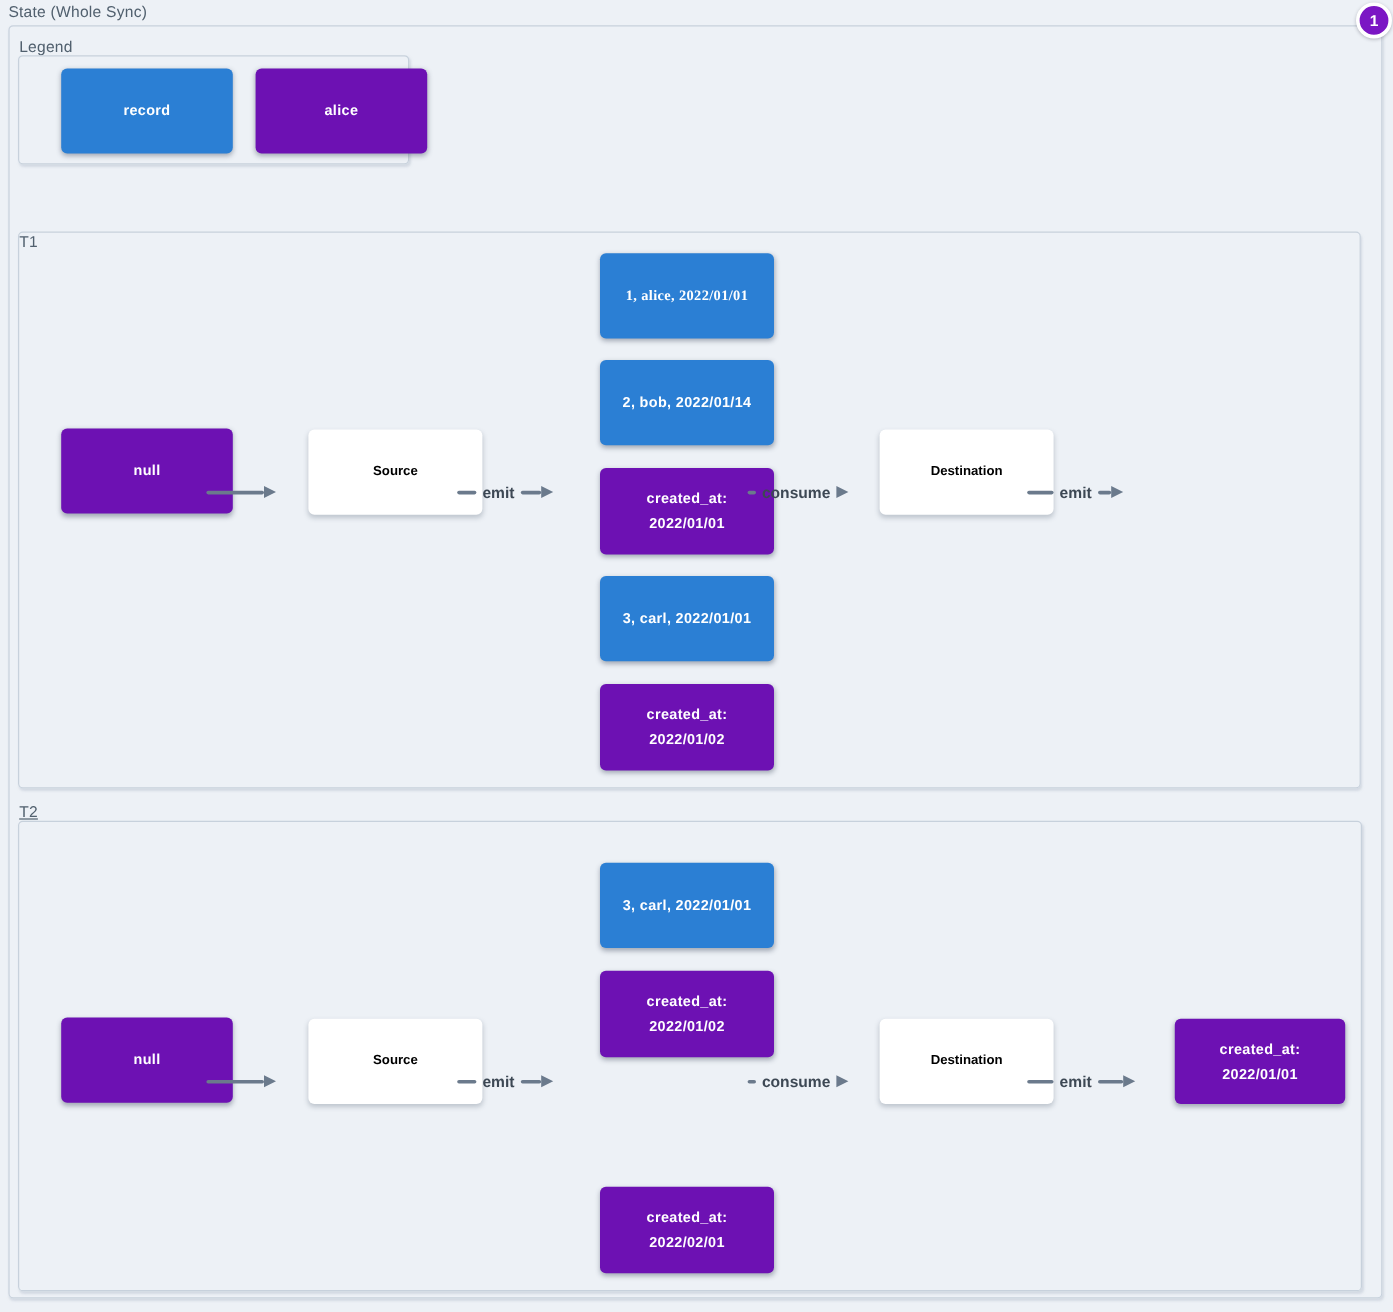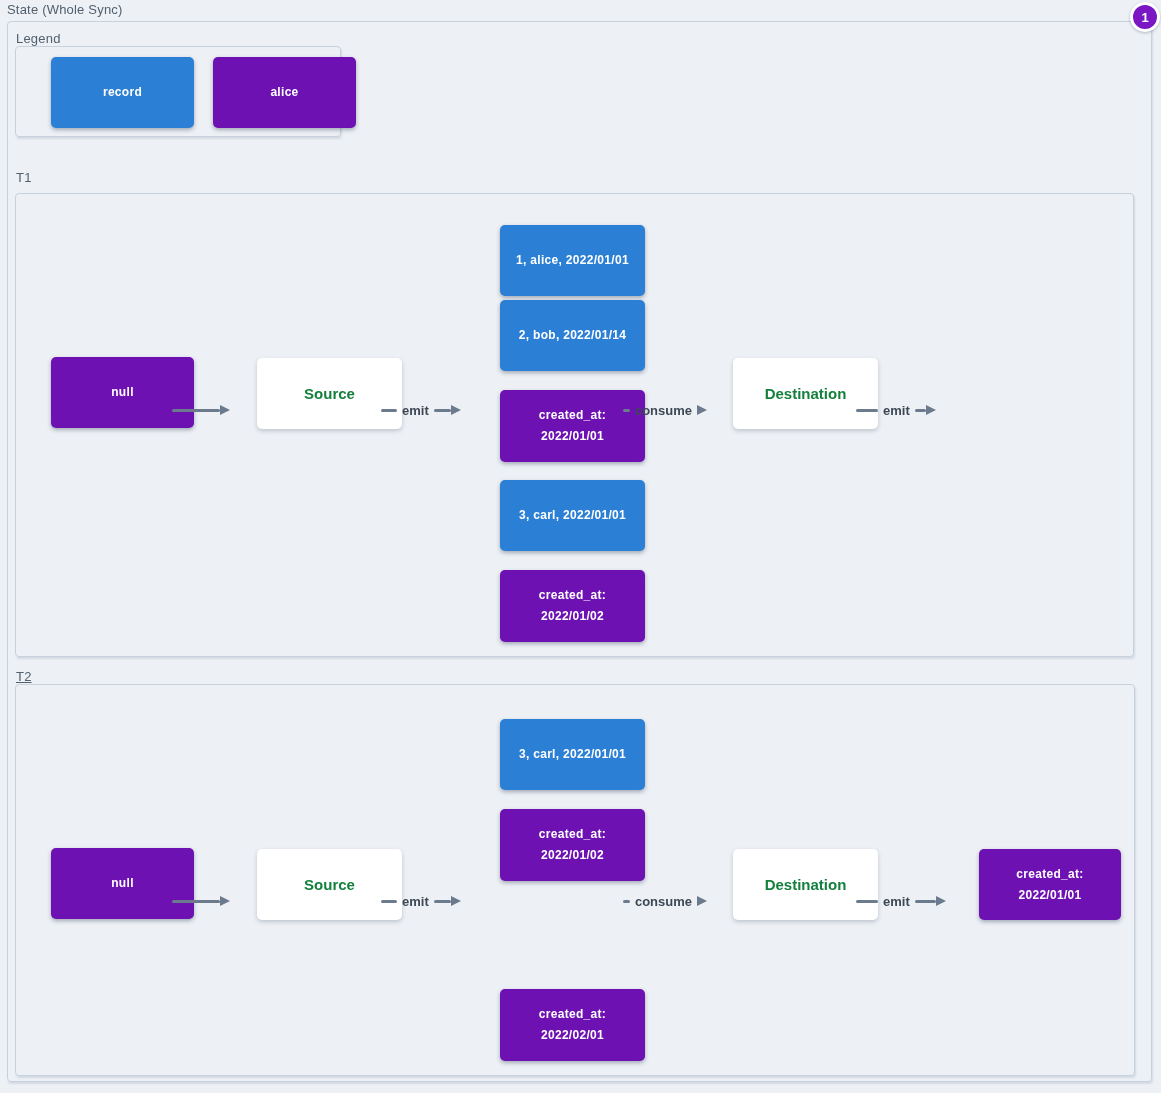--- a/index.html
+++ b/index.html
@@ -21,21 +21,21 @@
   }
   .node.record{
     background:#2b7fd4;color:#ffffff;font-size:12px;font-weight:700;
     letter-spacing:.3px;box-shadow:0 2px 4px rgba(70,82,102,.45);
   }
   .node.state{
     background:#6d11b3;color:#ffffff;font-size:12px;font-weight:700;
     letter-spacing:.3px;box-shadow:0 2px 4px rgba(70,82,102,.45);
   }
   .node.plain{
-    background:#ffffff;color:#15803d;font-size:15px;font-weight:600;
+    background:#ffffff;color:#000000;font-size:11px;font-weight:600;
     box-shadow:0 2px 4px rgba(70,82,102,.28);
   }
   .connector{
     position:absolute;height:16px;display:flex;align-items:center;
     color:#3d4854;font-size:13px;font-weight:600;margin-top:17px;
   }
   .cline{height:3px;background:#6b7a8c;border-radius:2px;}
   .cline.grow{flex:1;}
   .clabel{padding:0 5px;white-space:nowrap;}
   .chead{
@@ -57,40 +57,40 @@
 
   <div class="glabel" style="left:7px;top:2px;">State (Whole Sync)</div>
   <div class="gbox" style="left:7px;top:21px;width:1143px;height:1059px;"></div>
   <div class="badge">1</div>
 
   <div class="glabel" style="left:16px;top:31px;">Legend</div>
   <div class="gbox" style="left:15px;top:46px;width:324px;height:89px;"></div>
   <div class="node record" style="left:26px;top:57px;width:143px;height:71px;">record</div>
   <div class="node state" style="left:188px;top:57px;width:143px;height:71px;">alice</div>
 
-  <div class="glabel" style="left:16px;top:170px;">T1</div>
+  <div class="glabel" style="left:16px;top:194px;">T1</div>
   <div class="gbox" style="left:15px;top:193px;width:1117px;height:462px;"></div>
 
   <div class="node state" style="left:26px;top:357px;width:143px;height:71px;">null</div>
 
   <div class="connector" style="left:172px;top:385px;width:58px;">
     <span class="cline grow"></span>
       <span class="chead"></span>
   </div>
 
   <div class="node plain" style="left:232px;top:358px;width:145px;height:71px;">Source</div>
 
   <div class="connector" style="left:381px;top:385px;width:80px;">
     <span class="cline" style="width:16px;"></span>
     <span class="clabel">emit</span>
     <span class="cline grow"></span>
     <span class="chead"></span>
   </div>
 
-  <div class="node record" style="left:475px;top:225px;width:145px;height:71px;">1, alice, 2022/01/01</div>
+  <div class="node record" style="left:475px;top:211px;width:145px;height:71px;font-family:Liberation Serif, serif;">1, alice, 2022/01/01</div>
   <div class="node record" style="left:475px;top:300px;width:145px;height:71px;">2, bob, 2022/01/14</div>
   <div class="node state" style="left:475px;top:390px;width:145px;height:72px;">created_at:
 2022/01/01</div>
   <div class="node record" style="left:475px;top:480px;width:145px;height:71px;">3, carl, 2022/01/01</div>
   <div class="node state" style="left:475px;top:570px;width:145px;height:72px;">created_at:
 2022/01/02</div>
 
   <div class="connector" style="left:623px;top:385px;width:84px;">
     <span class="cline" style="width:11px;"></span>
     <span class="clabel">consume</span>

